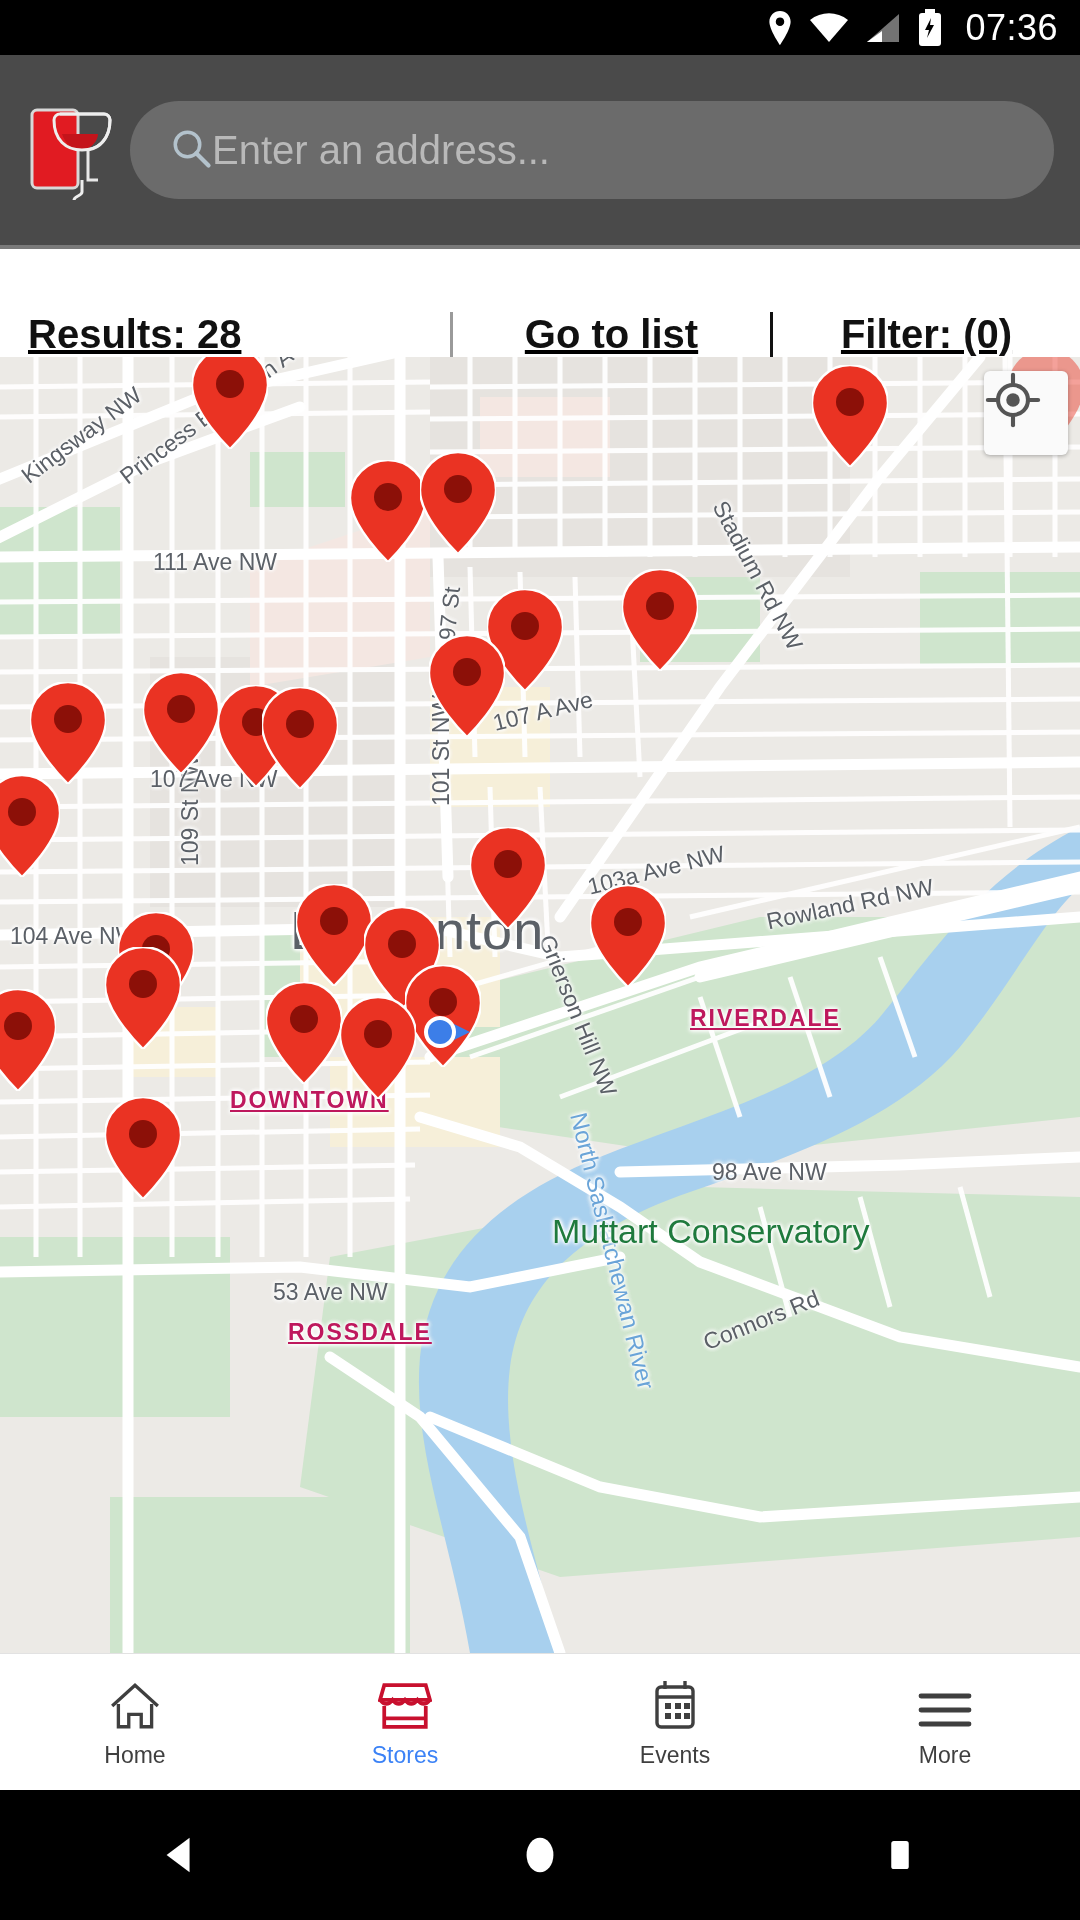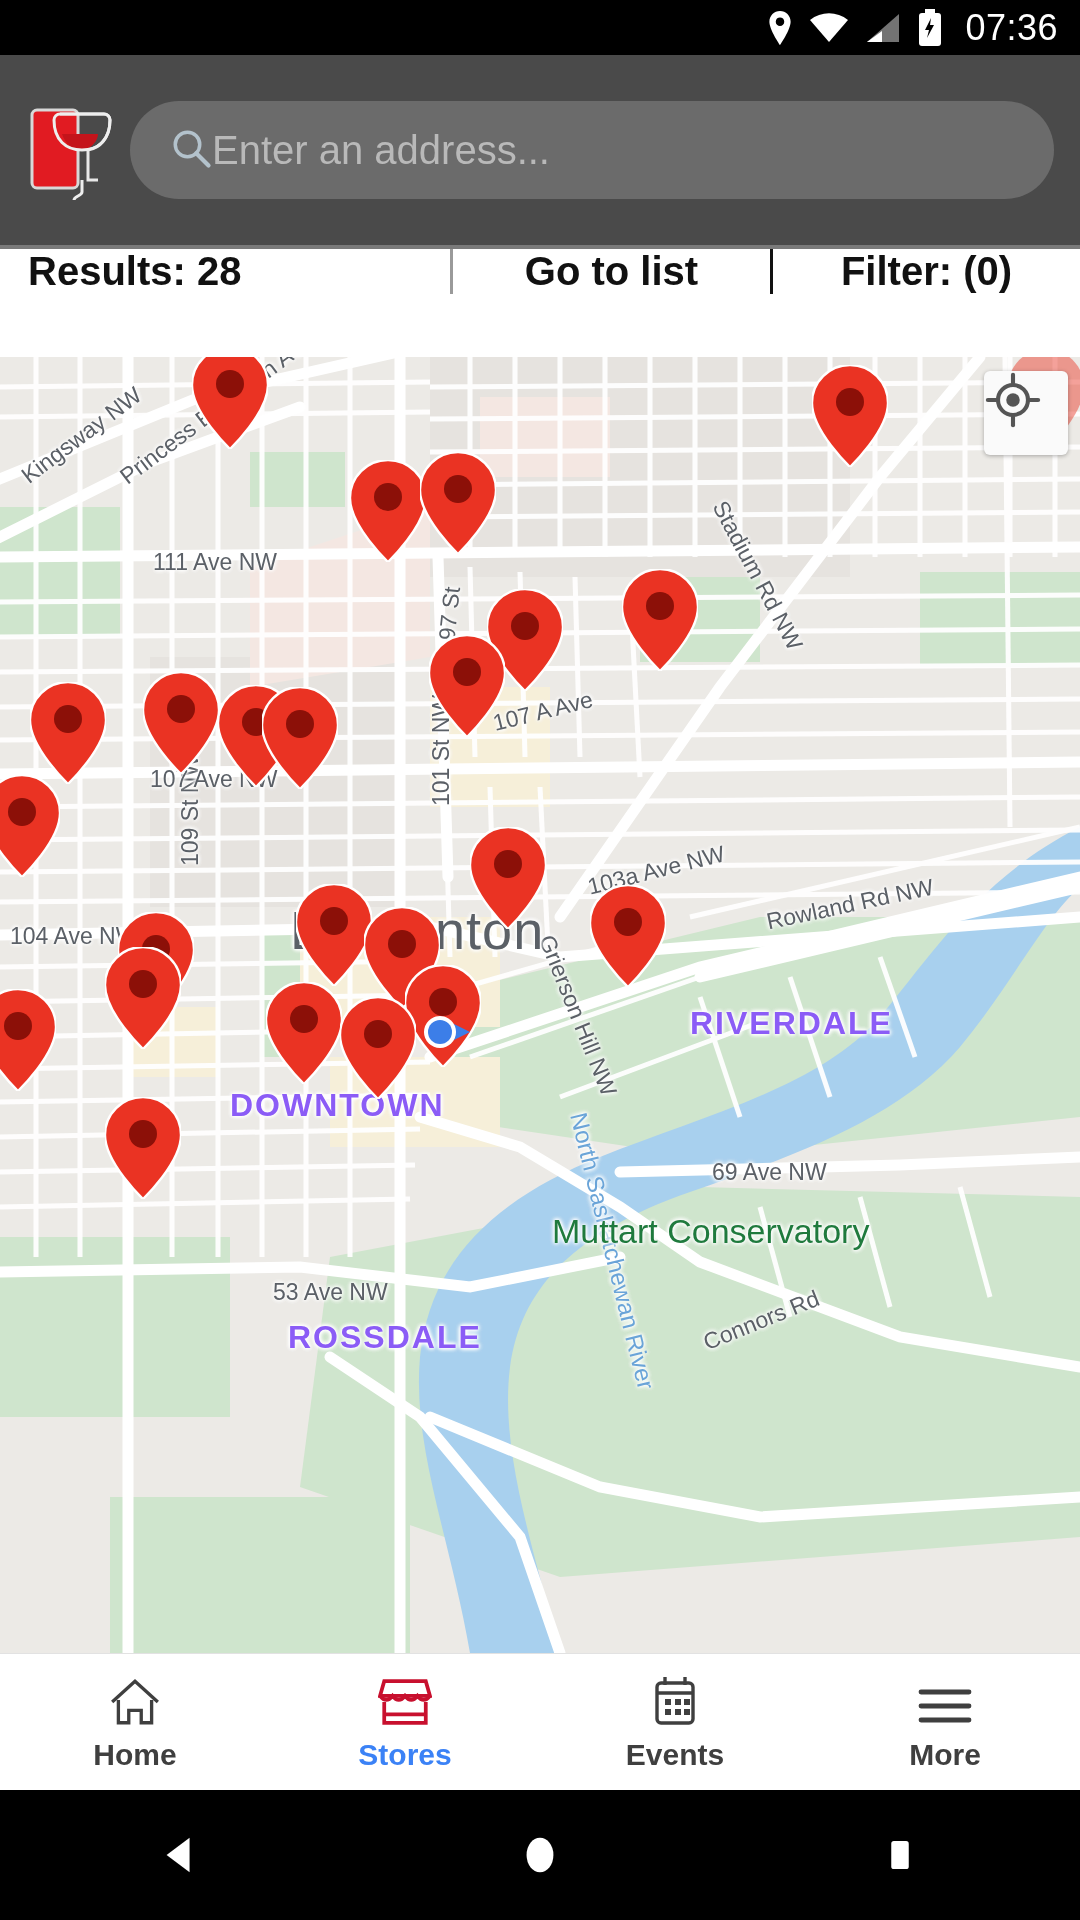--- a/index.html
+++ b/index.html
@@ -28,22 +28,23 @@
   .logo{ width:86px; height:100px; position:relative; flex:0 0 auto; margin-right:18px;}
   .searchbar{
     flex:1; height:98px; background:#6b6b6b; border-radius:49px;
     display:flex; align-items:center; padding:0 40px; 
   }
   .search-placeholder{ color:#b9b9b9; font-size:40px; }
 
   
   .actionbar{
     position:absolute; top:245px; left:0; width:1080px; height:112px;
-    background:#fff; display:flex; align-items:flex-start;
+    background:#fff; display:flex; align-items:flex-end;
     border-top:4px solid #7a7a7a;
+    text-decoration:underline;
   }
   .ab-cell{
     display:flex; align-items:center; font-size:40px; font-weight:bold; color:#111;
   }
   .ab-results{ flex:0 0 450px; padding-left:28px; }
   .ab-list{ flex:0 0 320px; justify-content:center; border-left:3px solid #9a9a9a;}
   .ab-filter{ flex:1; justify-content:center; border-left:3px solid #111; }
 
   
   .map{
@@ -51,21 +52,21 @@
     background:#eceae6; overflow:hidden;
   }
   .map svg{ position:absolute; top:0; left:0; }
 
   .maplabel{
     position:absolute; color:#5b6067; font-size:23px; white-space:nowrap;
     text-shadow:0 0 5px #fff,0 0 5px #fff,0 0 5px #fff,0 0 3px #fff;
     pointer-events:none;
   }
   .maplabel.hood{
-    color:#8b5cf6; font-weight:bold; font-size:32px; letter-spacing:2px;
+    color:#be185d; font-weight:bold; font-size:23px; letter-spacing:2px;text-decoration:underline;
   }
   .maplabel.city{ color:#5b6067; font-size:54px; letter-spacing:1px; }
   .maplabel.poi{ color:#1f7a3d; font-size:34px; }
   .maplabel.water{ color:#6aa4d8; font-size:24px; }
 
   
   .pin{ position:absolute; width:76px; height:102px; pointer-events:none; }
   .pin.ghost{ opacity:.45; }
 
   .mylocbtn{
@@ -79,21 +80,21 @@
   
   .bottomnav{
     position:absolute; top:1653px; left:0; width:1080px; height:137px;
     background:#fff; display:flex; align-items:center;
     border-top:1px solid #e2e2e2;
   }
   .nav-item{
     flex:1; display:flex; flex-direction:column; align-items:center; gap:10px;
   }
   .nav-ico{ height:56px; display:flex; align-items:flex-end; }
-  .nav-label{ font-size:30px; color:#3f3f3f;font-weight:bold; }
+  .nav-label{ font-size:23px; color:#3f3f3f; }
   .nav-item.active .nav-label{ color:#3b82f6; }
 
   
   .androidnav{
     position:absolute; top:1790px; left:0; width:1080px; height:130px;
     background:#000; display:flex; align-items:center;
   }
   .and-btn{ flex:1; display:flex; align-items:center; justify-content:center; }
 </style>
 </head>
@@ -309,21 +310,21 @@
       <div class="maplabel" style="left:423px; top:243px; transform:rotate(-84deg);">97 St</div>
       <div class="maplabel" style="left:675px; top:205px; transform:rotate(62deg);">Stadium Rd NW</div>
       <div class="maplabel" style="left:386px; top:380px; transform:rotate(-90deg);">101 St NW</div>
       <div class="maplabel" style="left:135px; top:440px; transform:rotate(-90deg);">109 St NW</div>
       <div class="maplabel" style="left:150px; top:409px;">107 Ave NW</div>
       <div class="maplabel" style="left:492px; top:341px; transform:rotate(-14deg);">107 A Ave</div>
       <div class="maplabel" style="left:10px;  top:566px;">104 Ave NW</div>
       <div class="maplabel" style="left:586px; top:500px; transform:rotate(-14deg);">103a Ave NW</div>
       <div class="maplabel" style="left:765px; top:534px; transform:rotate(-12deg);">Rowland Rd NW</div>
       <div class="maplabel" style="left:492px; top:645px; transform:rotate(68deg);">Grierson Hill NW</div>
-      <div class="maplabel" style="left:712px; top:802px;">69 Ave NW</div>
+      <div class="maplabel" style="left:712px; top:802px;">98 Ave NW</div>
       <div class="maplabel" style="left:273px; top:922px;">53 Ave NW</div>
       <div class="maplabel water" style="left:470px; top:880px; transform:rotate(76deg);">North Saskatchewan River</div>
       <div class="maplabel" style="left:700px; top:950px; transform:rotate(-22deg);">Connors Rd</div>
       <div class="maplabel city" style="left:290px; top:542px;">Edmonton</div>
       <div class="maplabel hood" style="left:230px; top:730px;">DOWNTOWN</div>
       <div class="maplabel hood" style="left:690px; top:648px;">RIVERDALE</div>
       <div class="maplabel hood" style="left:288px; top:962px;">ROSSDALE</div>
       <div class="maplabel poi" style="left:552px; top:855px;">Muttart Conservatory</div>
     </div>
 

